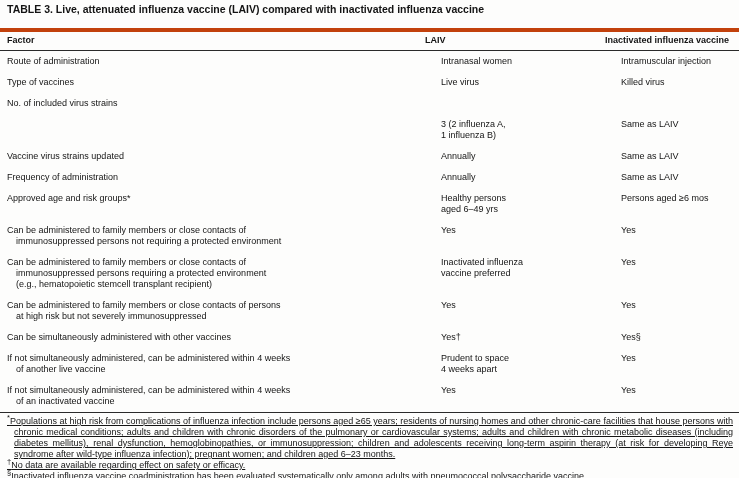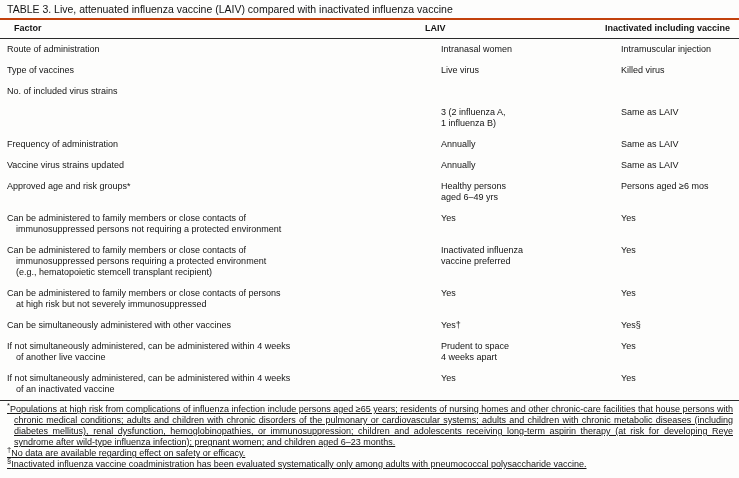--- a/index.html
+++ b/index.html
@@ -8,45 +8,45 @@
     width: 739px;
     height: 478px;
     background: #fdfdfc;
     color: #141414;
     font-family: "Liberation Sans", "DejaVu Sans", sans-serif;
     font-size: 9px;
     line-height: 11px;
     overflow: hidden;
   }
   .table-title {
-    font-weight: normal;
+    font-weight: bold;
     font-size: 10.5px;
     line-height: 13px;
-    padding: 3px 8px 2px 7px;
-    border-bottom: 2px solid #c2410c;
+    padding: 3px 8px 12px 7px;
+    border-bottom: 4px solid #c2410c;
   }
   table {
     width: 739px;
     table-layout: fixed;
     border-collapse: collapse;
     border-bottom: 1px solid #2a2a2a;
   }
   col.c1 { width: 425px; }
   col.c2 { width: 180px; }
   col.c3 { width: 134px; }
   th {
     font-weight: bold;
     text-align: left;
     vertical-align: top;
     padding: 3px 0 4px 0;
     border-bottom: 1px solid #2a2a2a;
     white-space: nowrap;
     font-size: 9px;
   }
-  th.factor { padding-left: 14px; }
+  th.factor { padding-left: 7px; }
   td {
     vertical-align: top;
     padding: 5px 2px 5px 16px;
     white-space: pre-line;
     margin-top: 9px;
   }
   td.factor {
     padding-left: 16px;
     text-indent: -9px;
   }
@@ -74,47 +74,47 @@
   <table>
     <colgroup>
         <col class="c1">
         <col class="c2">
         <col class="c3">
       </colgroup>
     <thead>
       <tr>
         <th class="factor">Factor</th>
         <th>LAIV</th>
-        <th>Inactivated including vaccine</th>
+        <th>Inactivated influenza vaccine</th>
       </tr>
     </thead>
     <tbody>
       <tr>
         <td class="factor">Route of administration</td>
         <td>Intranasal women</td>
         <td>Intramuscular injection</td>
       </tr>
       <tr>
         <td class="factor">Type of vaccines</td>
         <td>Live virus</td>
         <td>Killed virus</td>
       </tr>
       <tr>
         <td class="factor">No. of included virus strains</td>
         <td class="offset">3 (2 influenza A,
 1 influenza B)</td>
         <td class="offset">Same as LAIV</td>
       </tr>
       <tr>
-        <td class="factor">Frequency of administration</td>
+        <td class="factor">Vaccine virus strains updated</td>
         <td>Annually</td>
         <td>Same as LAIV</td>
       </tr>
       <tr>
-        <td class="factor">Vaccine virus strains updated</td>
+        <td class="factor">Frequency of administration</td>
         <td>Annually</td>
         <td>Same as LAIV</td>
       </tr>
       <tr>
         <td class="factor">Approved age and risk groups*</td>
         <td>Healthy persons
 aged 6–49 yrs</td>
         <td>Persons aged ≥6 mos</td>
       </tr>
       <tr>

